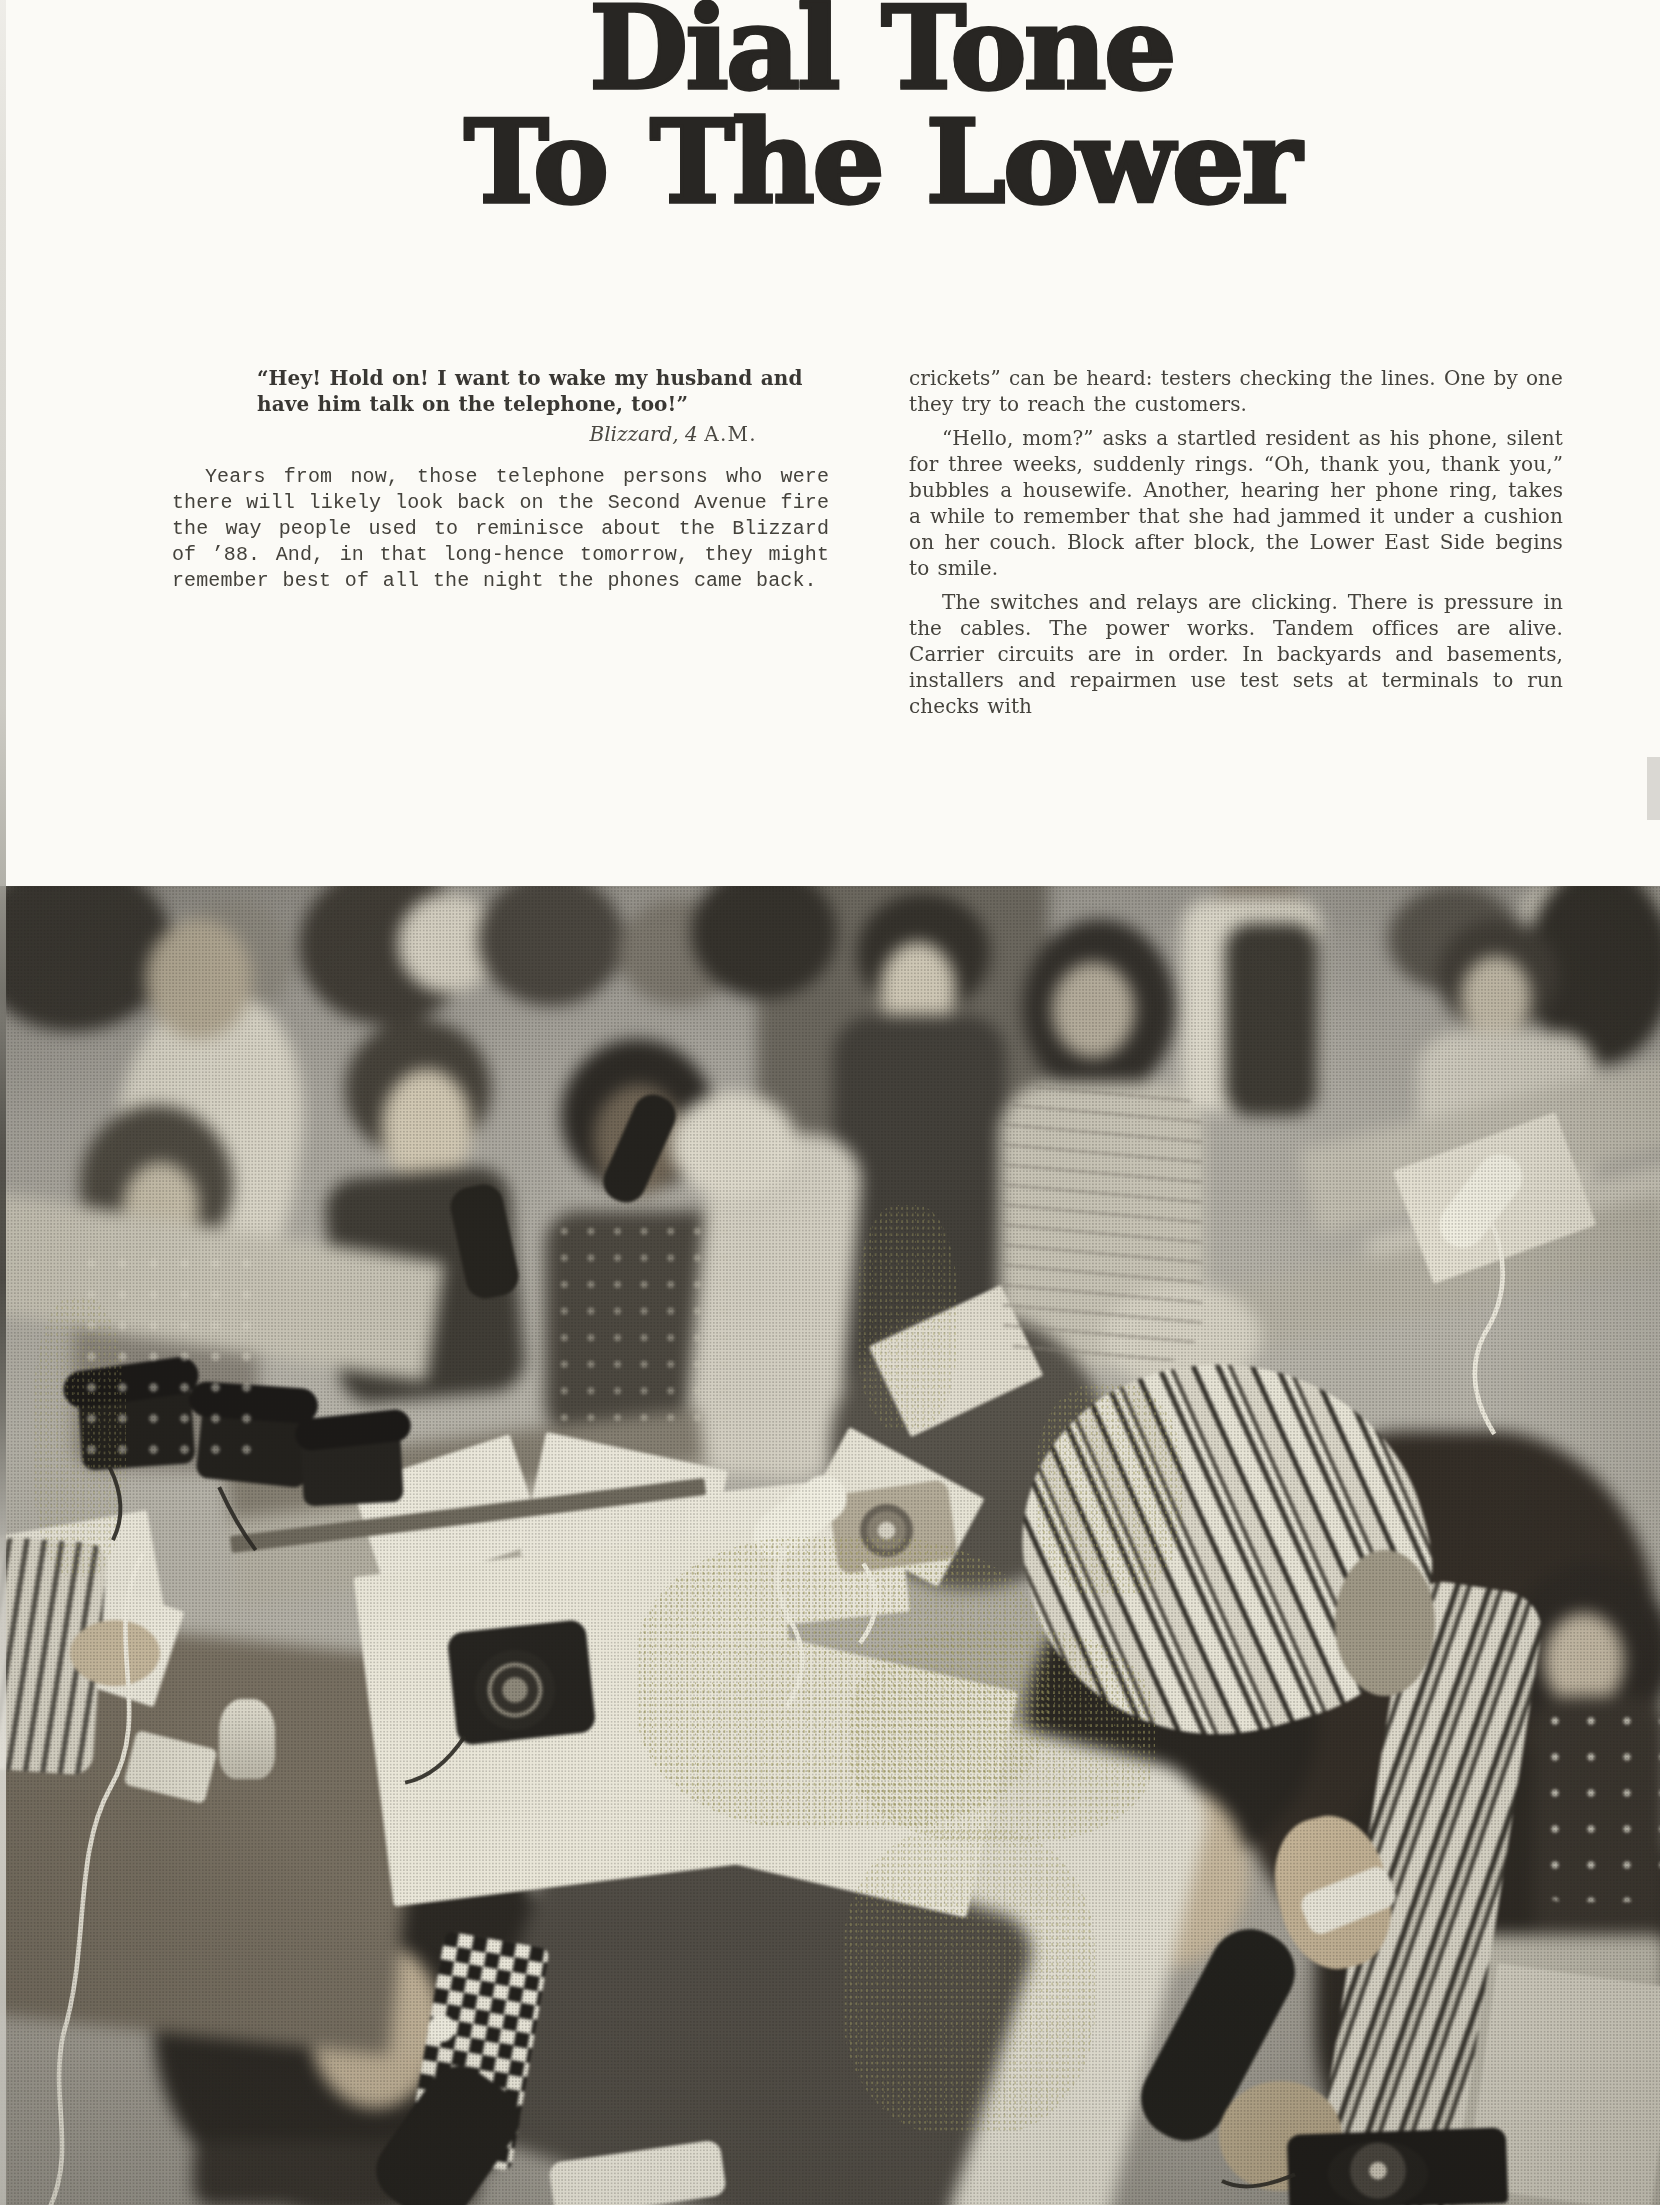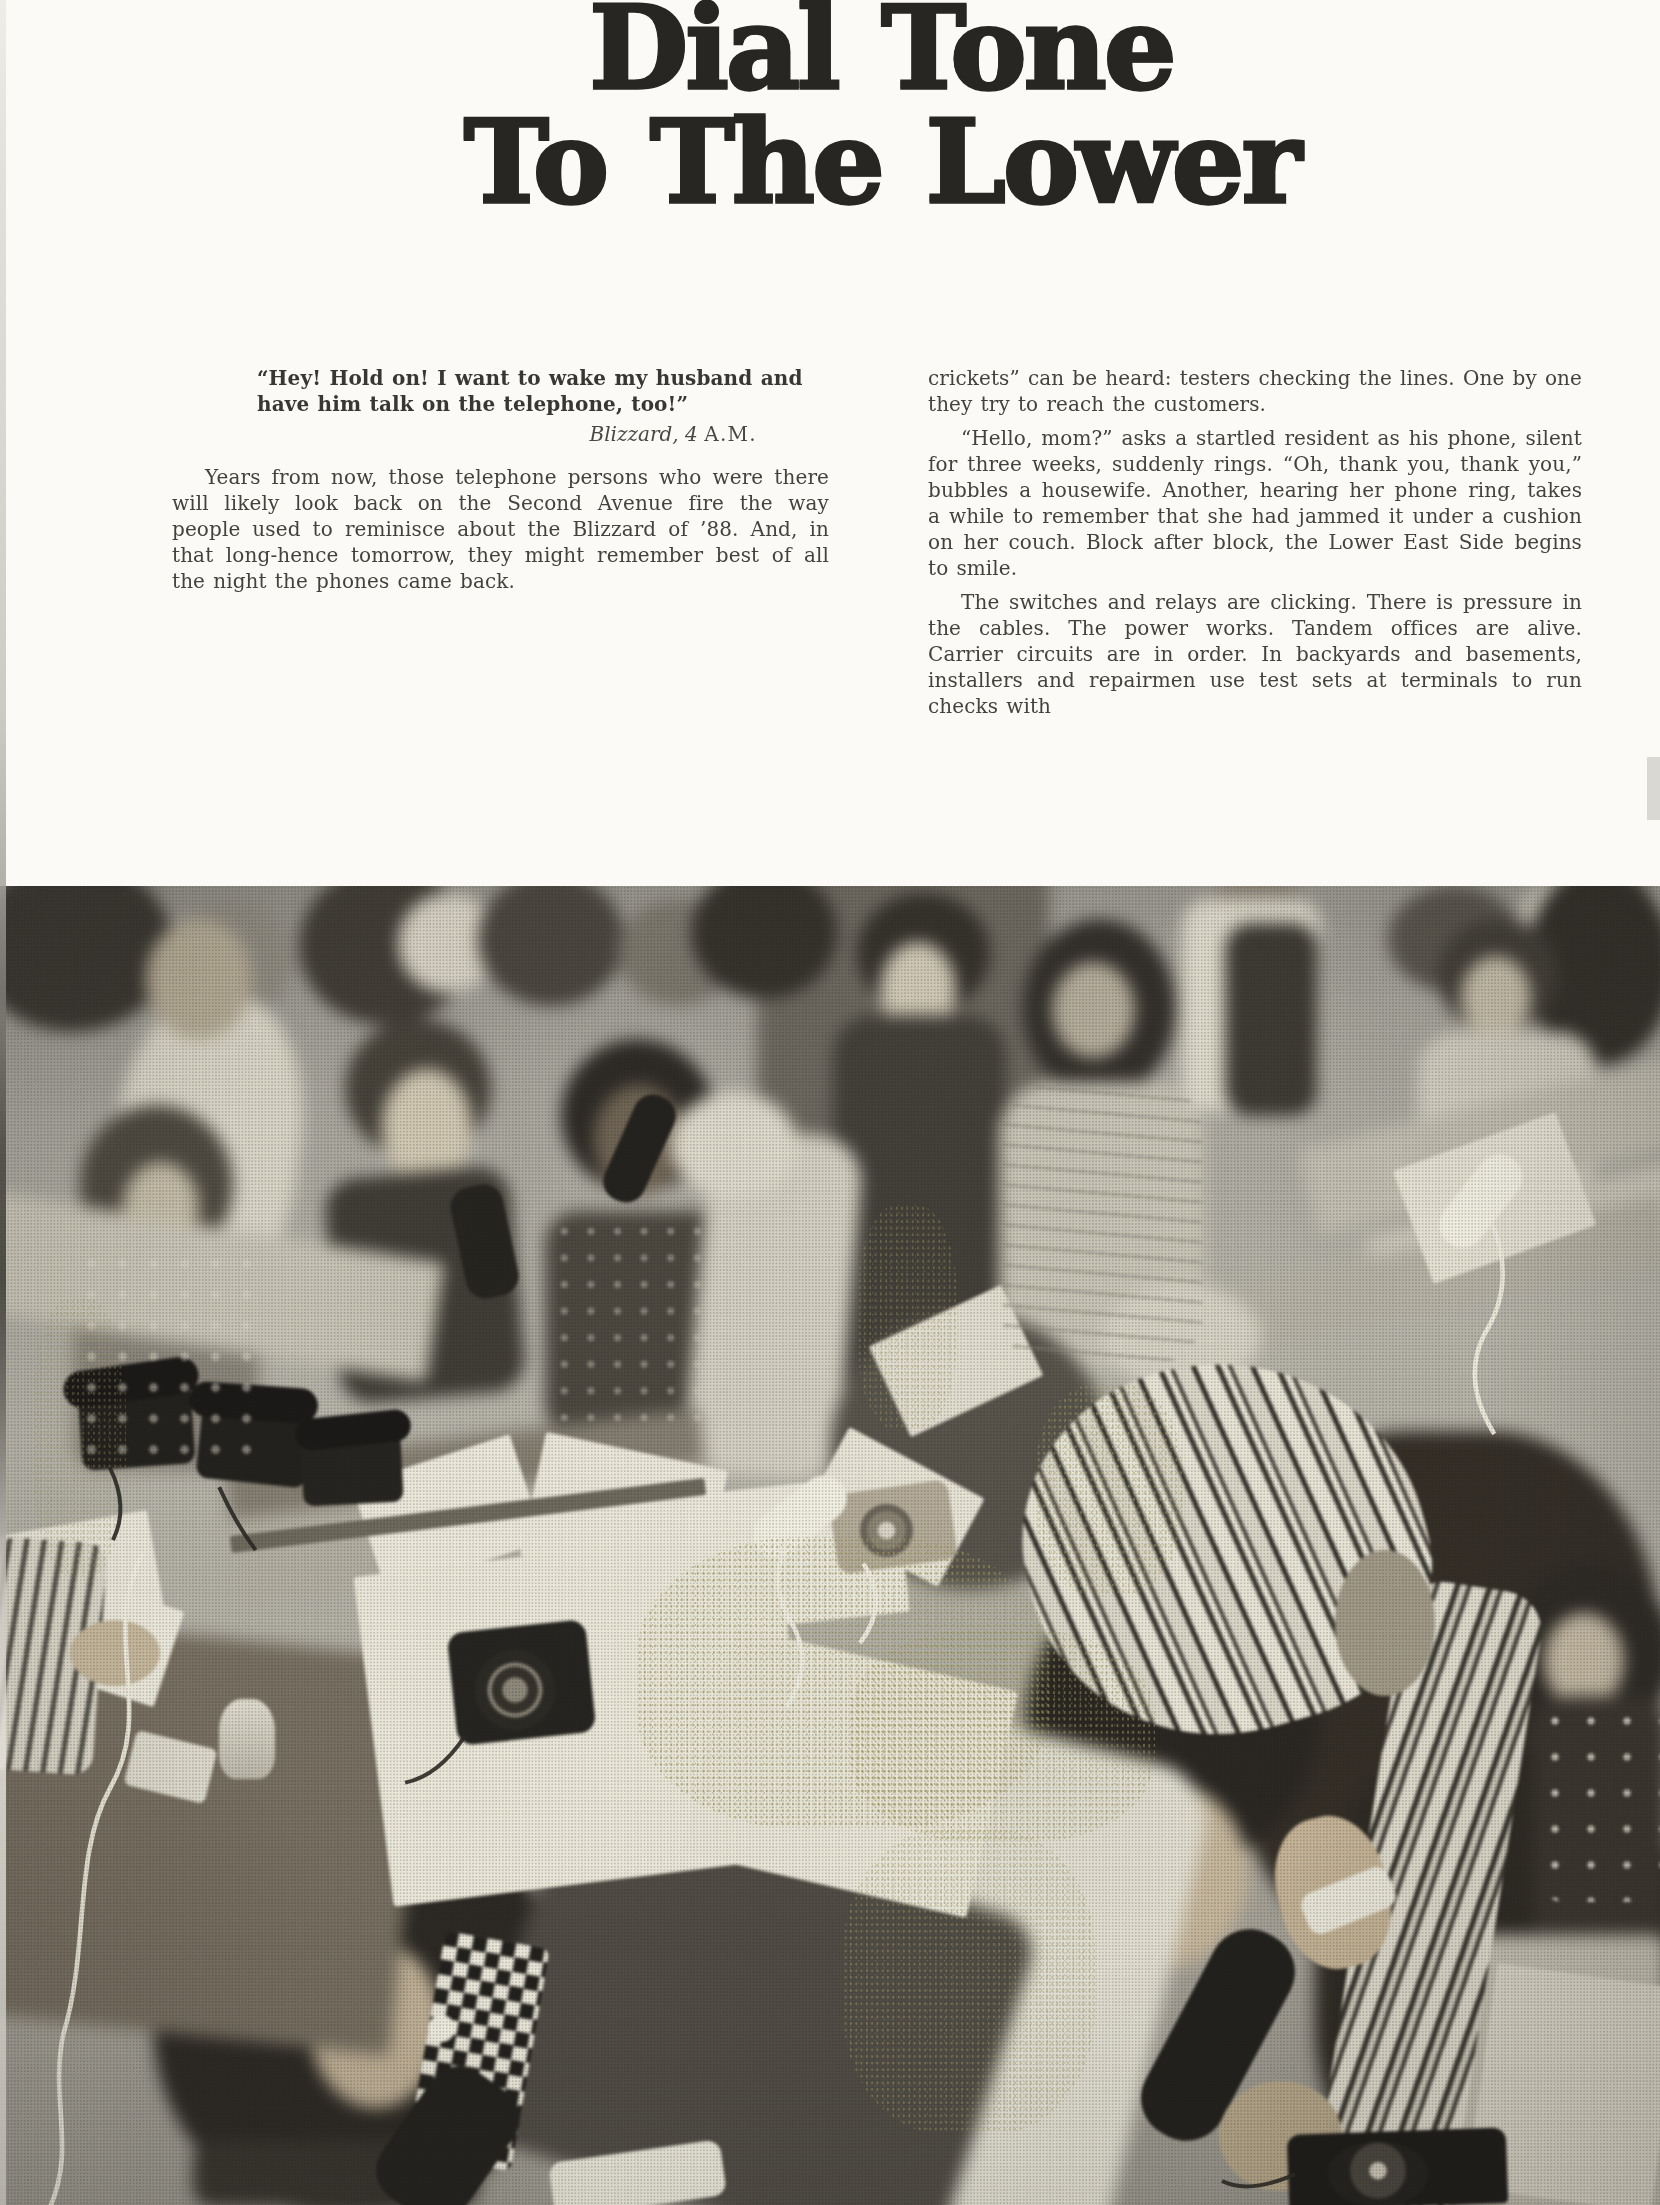--- a/index.html
+++ b/index.html
@@ -31,36 +31,36 @@
   }
   .title-line{
     font-size:114px;line-height:114px;font-weight:bold;
     color:#282623;letter-spacing:-2.7px;word-spacing:6.6px;
     -webkit-text-stroke:3.3px #282623;
     text-shadow:1.3px 0 #282623,-1.3px 0 #282623,0 1.3px #282623,0 -1.3px #282623,0.7px 0.7px #282623;
   }
   
   .col{position:absolute;top:365px;z-index:5;font-size:20px;line-height:26px;}
   .col-left{left:172px;width:657px;}
-  .col-right{left:928px;width:654px;}
+  .col-right{left:909px;width:654px;}
   .body-p{margin:0;text-align:justify;letter-spacing:0.1px;word-spacing:1.7px;color:#44423c;}
   .body-p.indent{text-indent:33px;}
   .body-p + .body-p{margin-top:8px;}
   .pull-quote{margin:0 0 0 85px;width:561px;}
   .quote-text{
     margin:0;font-weight:bold;color:#393733;
     text-align:left;letter-spacing:0.1px;word-spacing:1.3px;
   }
   .attribution{
     margin:4px 0 0 0;text-align:right;padding-right:61px;
     color:#4a4842;
   }
   .attr-name,.attr-time{font-style:italic;}
   .attr-period{font-size:20px;letter-spacing:1.3px;}
-  .col-left .body-p:first-of-type{margin-top:17.3px;}
+  .col-left .body-p:first-of-type{margin-top:17.3px;font-family:Liberation Mono, monospace;}
   
   .photo{
     position:absolute;left:0;top:886px;width:1661px;height:1319px;
     margin:0;overflow:hidden;z-index:10;
     background:linear-gradient(175deg,#8f8c85 0%,#a7a49c 16%,#b6b3a9 38%,#b1aea4 58%,#a5a197 78%,#97948b 100%);
   }
   .ph-layer{position:absolute;left:0;top:0;width:100%;height:100%;}
   .ph-soft{filter:blur(8px);}
   .ph-mid{filter:blur(1.7px);}
   .ph-shape{position:absolute;}

